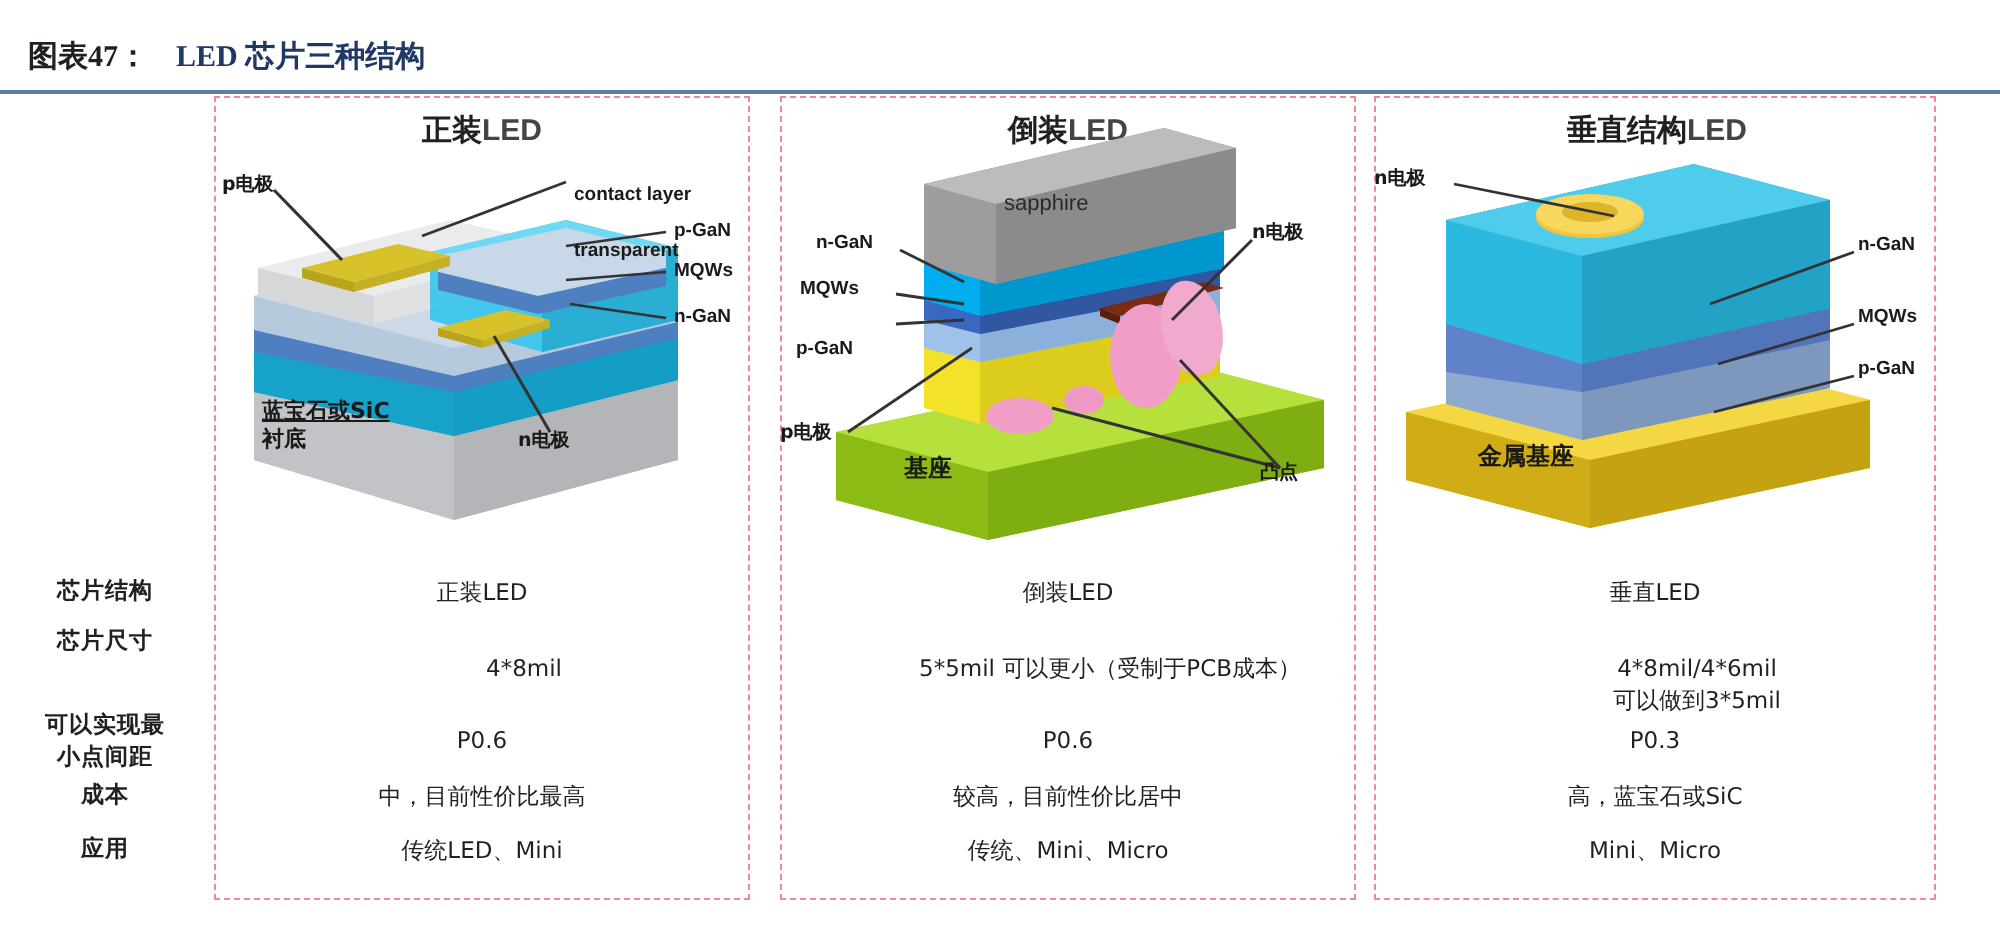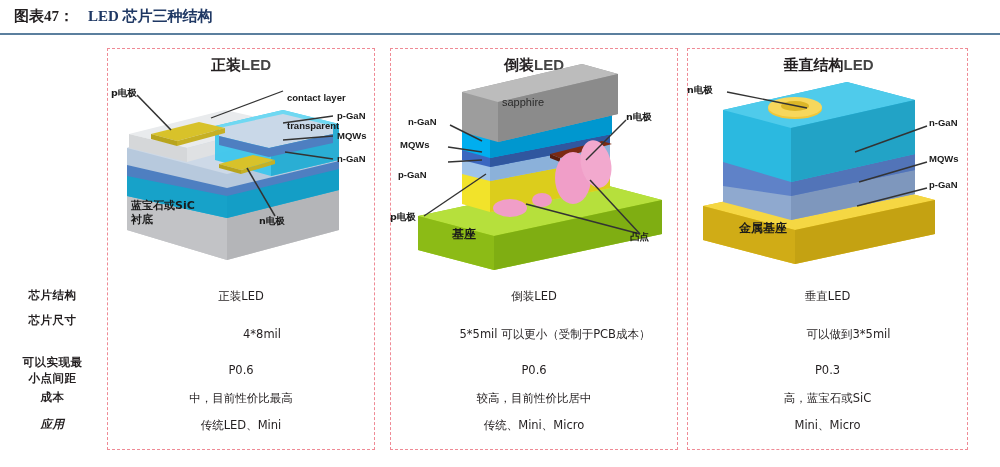--- a/index.html
+++ b/index.html
@@ -6,21 +6,21 @@
   body{
     width:1000px;height:467px;
     background:#ffffff;
     font-family:"Liberation Sans","DejaVu Sans",sans-serif;
     color:#231f20;
     overflow:hidden;
     position:relative;
   }
   
   #header{
-    position:absolute;left:0;top:1px;width:1000px;height:34px;
+    position:absolute;left:0;top:13px;width:1000px;height:34px;
   }
   #title-row{
     position:absolute;left:14px;top:6px;
     font-size:15px;font-weight:bold;
     font-family:"Liberation Serif","DejaVu Serif",serif;
     white-space:nowrap;
   }
   #fig-no{color:#231f20;}
   #fig-title{color:#1f3864;margin-left:14px;}
   #header-rule{
@@ -66,21 +66,21 @@
   .r-struct{top:288px;}
   .r-size{top:326px;padding-left:21px;}
   .r-pitch{top:362px;}
   .r-cost{top:390px;}
   .r-app{top:417px;}
 
   .lbl-struct{top:288px;}
   .lbl-size{top:313px;}
   .lbl-pitch{top:355px;}
   .lbl-cost{top:390px;}
-  .lbl-app{top:417px;font-style:italic;}
+  .lbl-app{top:417px;}
 
   
   .diagram{position:absolute;top:48px;height:236px;}
   #dia-1{left:107px;width:268px;}
   #dia-2{left:390px;width:288px;}
   #dia-3{left:687px;width:283px;}
   .dia-title{
     position:absolute;width:100%;text-align:center;top:8px;
     font-size:15px;white-space:nowrap;
   }
@@ -161,21 +161,21 @@
     <line x1="140" y1="120" x2="168" y2="168" stroke="#333" stroke-width="1.5"></line>
   </svg>
 
   <div class="anno" style="left:4px;top:40px;">p电极</div>
   <div class="anno en" style="left:180px;top:33px;margin-top:40px;">transparent</div>
   <div class="anno en" style="left:180px;top:45px;">contact layer</div>
   <div class="anno en" style="left:230px;top:63px;">p-GaN</div>
   <div class="anno en" style="left:230px;top:83px;">MQWs</div>
   <div class="anno en" style="left:230px;top:106px;">n-GaN</div>
   <div class="anno" style="left:152px;top:168px;">n电极</div>
-  <div class="anno" style="left:24px;top:152px;font-size:11px;">蓝宝石或SiC</div>
+  <div class="anno" style="left:24px;top:152px;font-size:11px;text-decoration:underline;">蓝宝石或SiC</div>
   <div class="anno" style="left:24px;top:166px;font-size:11px;">衬底</div>
 </div>
 
 <div class="diagram" id="dia-2">
   <div class="dia-title">
     <b>倒装</b><span class="en">LED</span>
   </div>
 
   <svg width="288" height="236" viewBox="0 0 288 236">
 
@@ -286,17 +286,18 @@
 <div class="cell c1 r-app">传统LED、Mini</div>
 
 <div class="cell c2 r-struct">倒装LED</div>
 <div class="cell c2 r-size">5*5mil 可以更小（受制于PCB成本）</div>
 <div class="cell c2 r-pitch">P0.6</div>
 <div class="cell c2 r-cost">较高，目前性价比居中</div>
 <div class="cell c2 r-app">传统、Mini、Micro</div>
 
 <div class="cell c3 r-struct">垂直LED</div>
 <div class="cell c3 r-size">
+  <div>4*8mil/4*6mil</div>
   <div>可以做到3*5mil</div>
 </div>
 <div class="cell c3 r-pitch">P0.3</div>
 <div class="cell c3 r-cost">高，蓝宝石或SiC</div>
 <div class="cell c3 r-app">Mini、Micro</div>
 
 </body></html>

